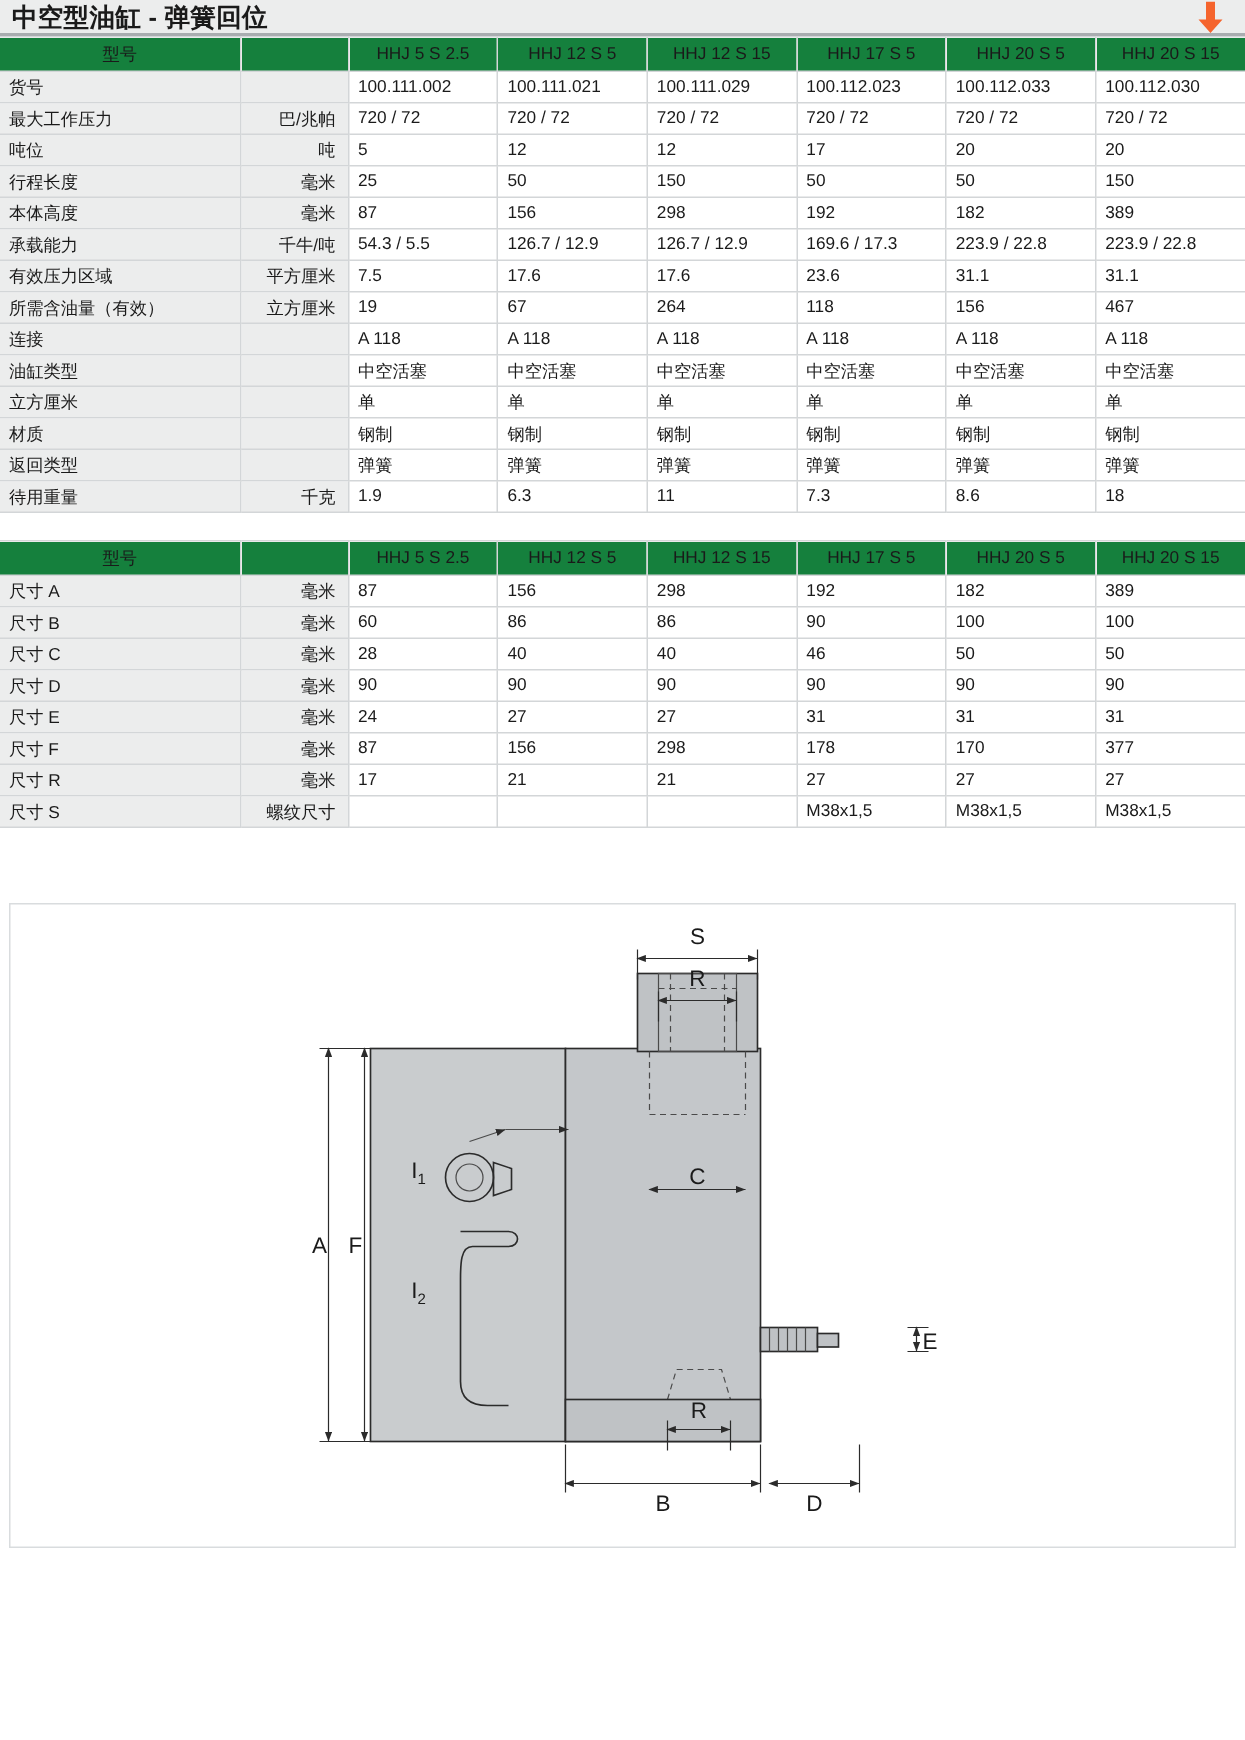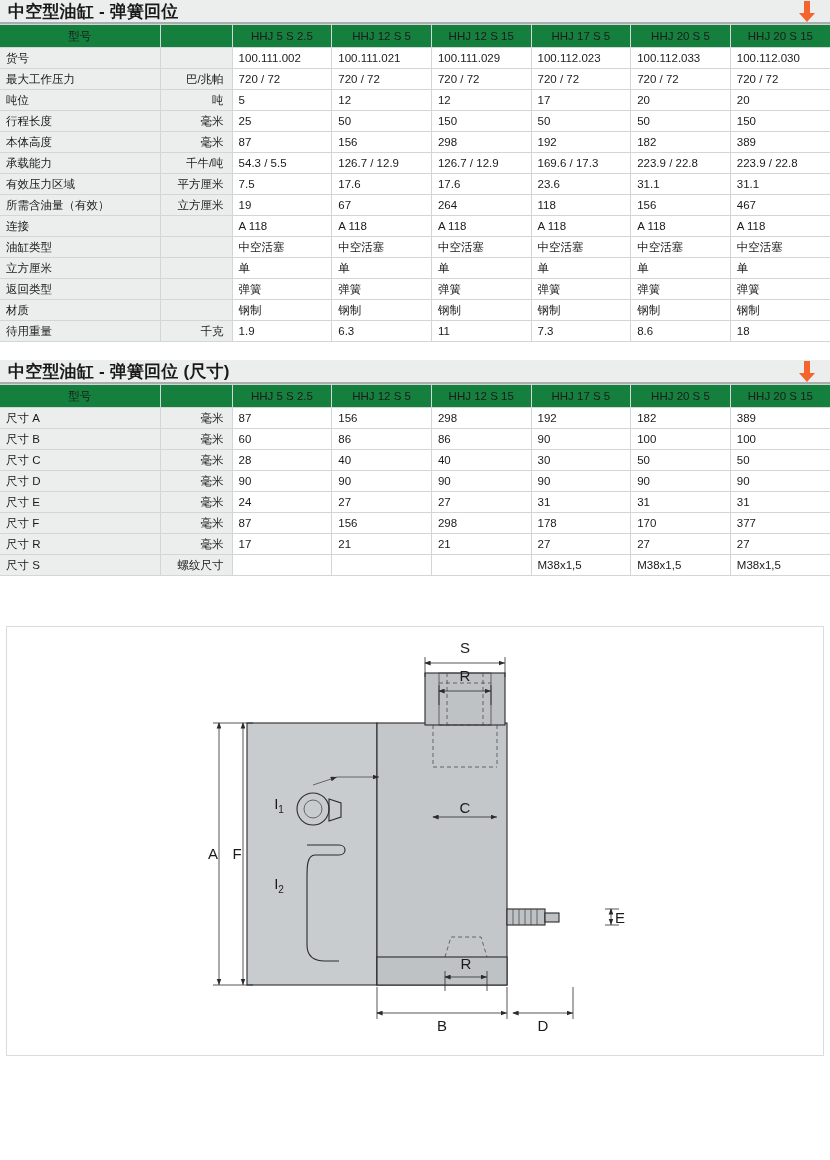--- a/index.html
+++ b/index.html
@@ -232,60 +232,54 @@
         <td class="label">立方厘米</td>
         <td class="unit"></td>
         <td class="val">单</td>
         <td class="val">单</td>
         <td class="val">单</td>
         <td class="val">单</td>
         <td class="val">单</td>
         <td class="val">单</td>
       </tr>
       <tr>
+        <td class="label">材质</td>
+        <td class="unit"></td>
+        <td class="val">钢制</td>
+        <td class="val">钢制</td>
+        <td class="val">钢制</td>
+        <td class="val">钢制</td>
+        <td class="val">钢制</td>
+        <td class="val">钢制</td>
+      </tr>
+      <tr>
         <td class="label">返回类型</td>
         <td class="unit"></td>
         <td class="val">弹簧</td>
         <td class="val">弹簧</td>
         <td class="val">弹簧</td>
         <td class="val">弹簧</td>
         <td class="val">弹簧</td>
         <td class="val">弹簧</td>
-      </tr>
-      <tr>
-        <td class="label">材质</td>
-        <td class="unit"></td>
-        <td class="val">钢制</td>
-        <td class="val">钢制</td>
-        <td class="val">钢制</td>
-        <td class="val">钢制</td>
-        <td class="val">钢制</td>
-        <td class="val">钢制</td>
       </tr>
       <tr>
         <td class="label">待用重量</td>
         <td class="unit">千克</td>
         <td class="val">1.9</td>
         <td class="val">6.3</td>
         <td class="val">11</td>
         <td class="val">7.3</td>
         <td class="val">8.6</td>
         <td class="val">18</td>
       </tr>
     </tbody>
   </table>
 
   <div class="gap-small"></div>
 
-  <div class="section-header">
-    <span class="title">中空型油缸 - 弹簧回位 (尺寸)</span>
-    <svg class="arrow-icon" viewBox="0 0 18 22">
-      <polygon points="6,0 12,0 12,12 17,12 9,21 1,12 6,12" fill="#f5642d"></polygon>
-    </svg>
-  </div>
 
   <table class="spec">
     <colgroup>
       <col class="c-label">
         <col class="c-unit">
       <col class="c-val">
         <col class="c-val">
         <col class="c-val">
         <col class="c-val">
         <col class="c-val">
@@ -322,21 +316,21 @@
         <td class="val">90</td>
         <td class="val">100</td>
         <td class="val">100</td>
       </tr>
       <tr>
         <td class="label">尺寸 C</td>
         <td class="unit">毫米</td>
         <td class="val">28</td>
         <td class="val">40</td>
         <td class="val">40</td>
-        <td class="val">30</td>
+        <td class="val">46</td>
         <td class="val">50</td>
         <td class="val">50</td>
       </tr>
       <tr>
         <td class="label">尺寸 D</td>
         <td class="unit">毫米</td>
         <td class="val">90</td>
         <td class="val">90</td>
         <td class="val">90</td>
         <td class="val">90</td>

